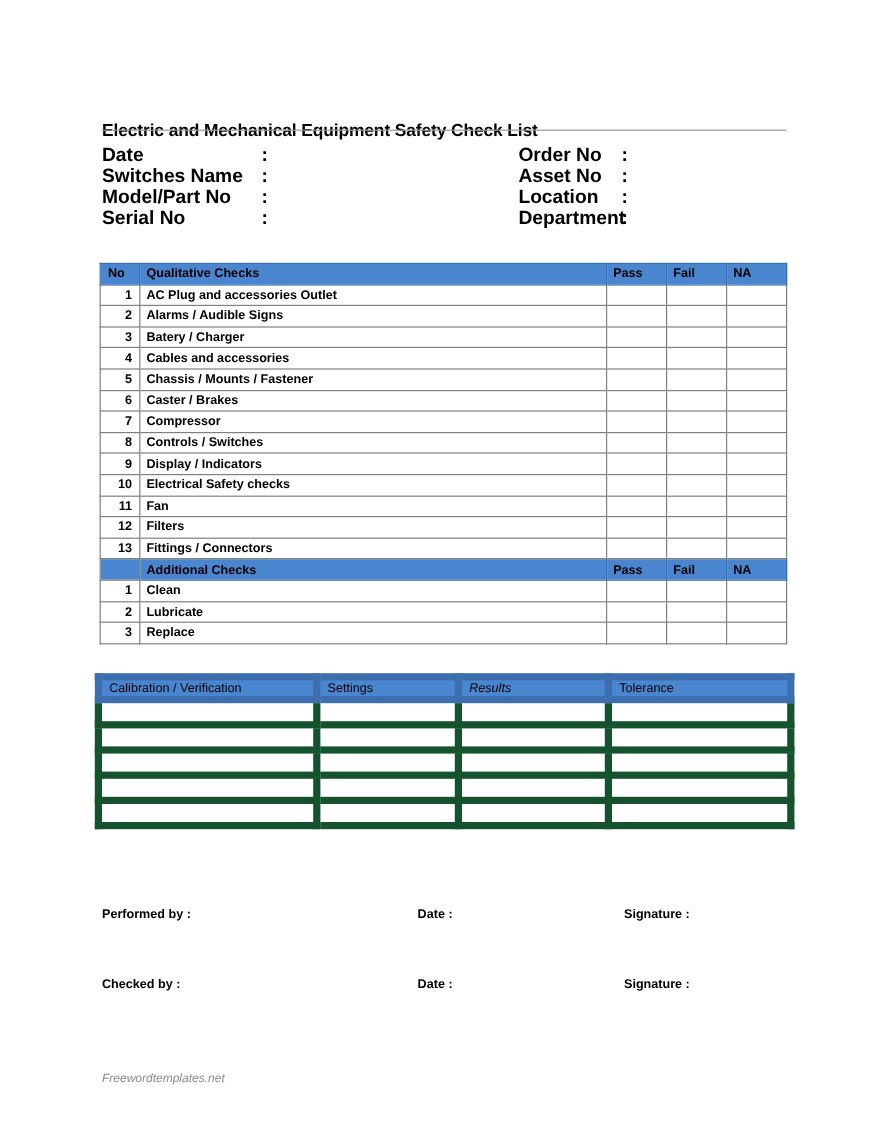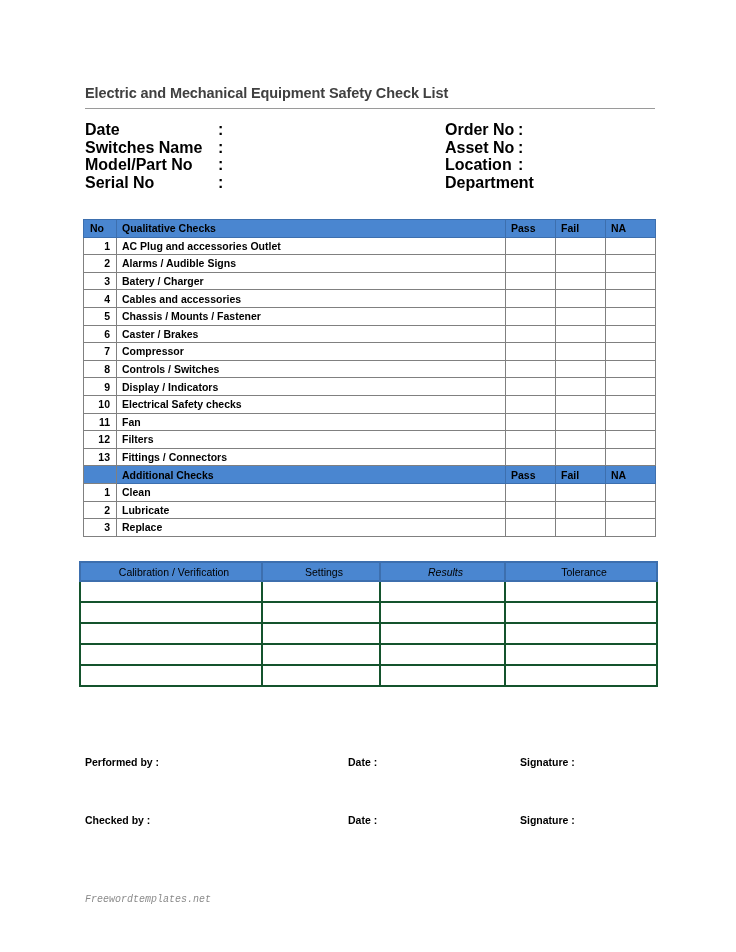--- a/index.html
+++ b/index.html
@@ -20,26 +20,26 @@
     left: 0; top: 0;
     width: 736px;
     height: 952px;
     background: #ffffff;
   }
 
   
   .title {
     position: absolute;
     left: 85px;
-    top: 85px;
+    top: 101px;
     width: 580px;
     font-size: 14.5px;
     font-weight: bold;
     letter-spacing: -0.1px;
-    color: #404040;
+    color: #000000;
   }
   .title-rule {
     position: absolute;
     left: 85px;
     top: 108px;
     width: 570px;
     height: 1px;
     background: #9a9a9a;
   }
 
@@ -53,21 +53,21 @@
     font-weight: bold;
   }
   .meta-row {
     position: relative;
     height: 17.5px;
     line-height: 17.5px;
   }
   .meta-label-l { position: absolute; left: 0px; }
   .meta-colon-l { position: absolute; left: 133px; }
   .meta-value-l { position: absolute; left: 146px; }
-  .meta-label-r { position: absolute; left: 347px; margin-left: 13px; }
+  .meta-label-r { position: absolute; left: 347px; }
   .meta-colon-r { position: absolute; left: 433px; }
   .meta-value-r { position: absolute; left: 446px; }
 
   
   .checks-table {
     position: absolute;
     left: 83px;
     top: 219px;
     width: 572px;
     border-collapse: collapse;
@@ -102,24 +102,24 @@
   .calib-table {
     position: absolute;
     left: 79px;
     top: 561px;
     width: 577px;
     border-collapse: collapse;
     table-layout: fixed;
     font-size: 10.5px;
   }
   .calib-table th, .calib-table td {
-    border: 2px solid #14532d;
+    border: 6px solid #14532d;
     height: 19px;
     padding: 0 0 0 6px;
-    text-align: center;
+    text-align: left;
     vertical-align: middle;
     box-sizing: border-box;
   }
   .calib-table th {
     background: #4a86d0;
     color: #000;
     font-weight: normal;
     border-color: #3d6fae;
     font-size: 10.5px;
   }
@@ -144,21 +144,21 @@
   .sign-sig  { position: absolute; left: 435px; }
 
   
   .watermark {
     position: absolute;
     left: 85px;
     top: 894px;
     font-size: 10px;
     font-style: italic;
     color: #8a8a8a;
-    font-family: Liberation Mono, monospace;
+    font-family: Liberation Sans, sans-serif;
   }
 </style>
 </head>
 <body>
 
 <div class="page">
 
   <div class="title">Electric and Mechanical Equipment Safety Check List</div>
   <div class="title-rule"></div>
 

